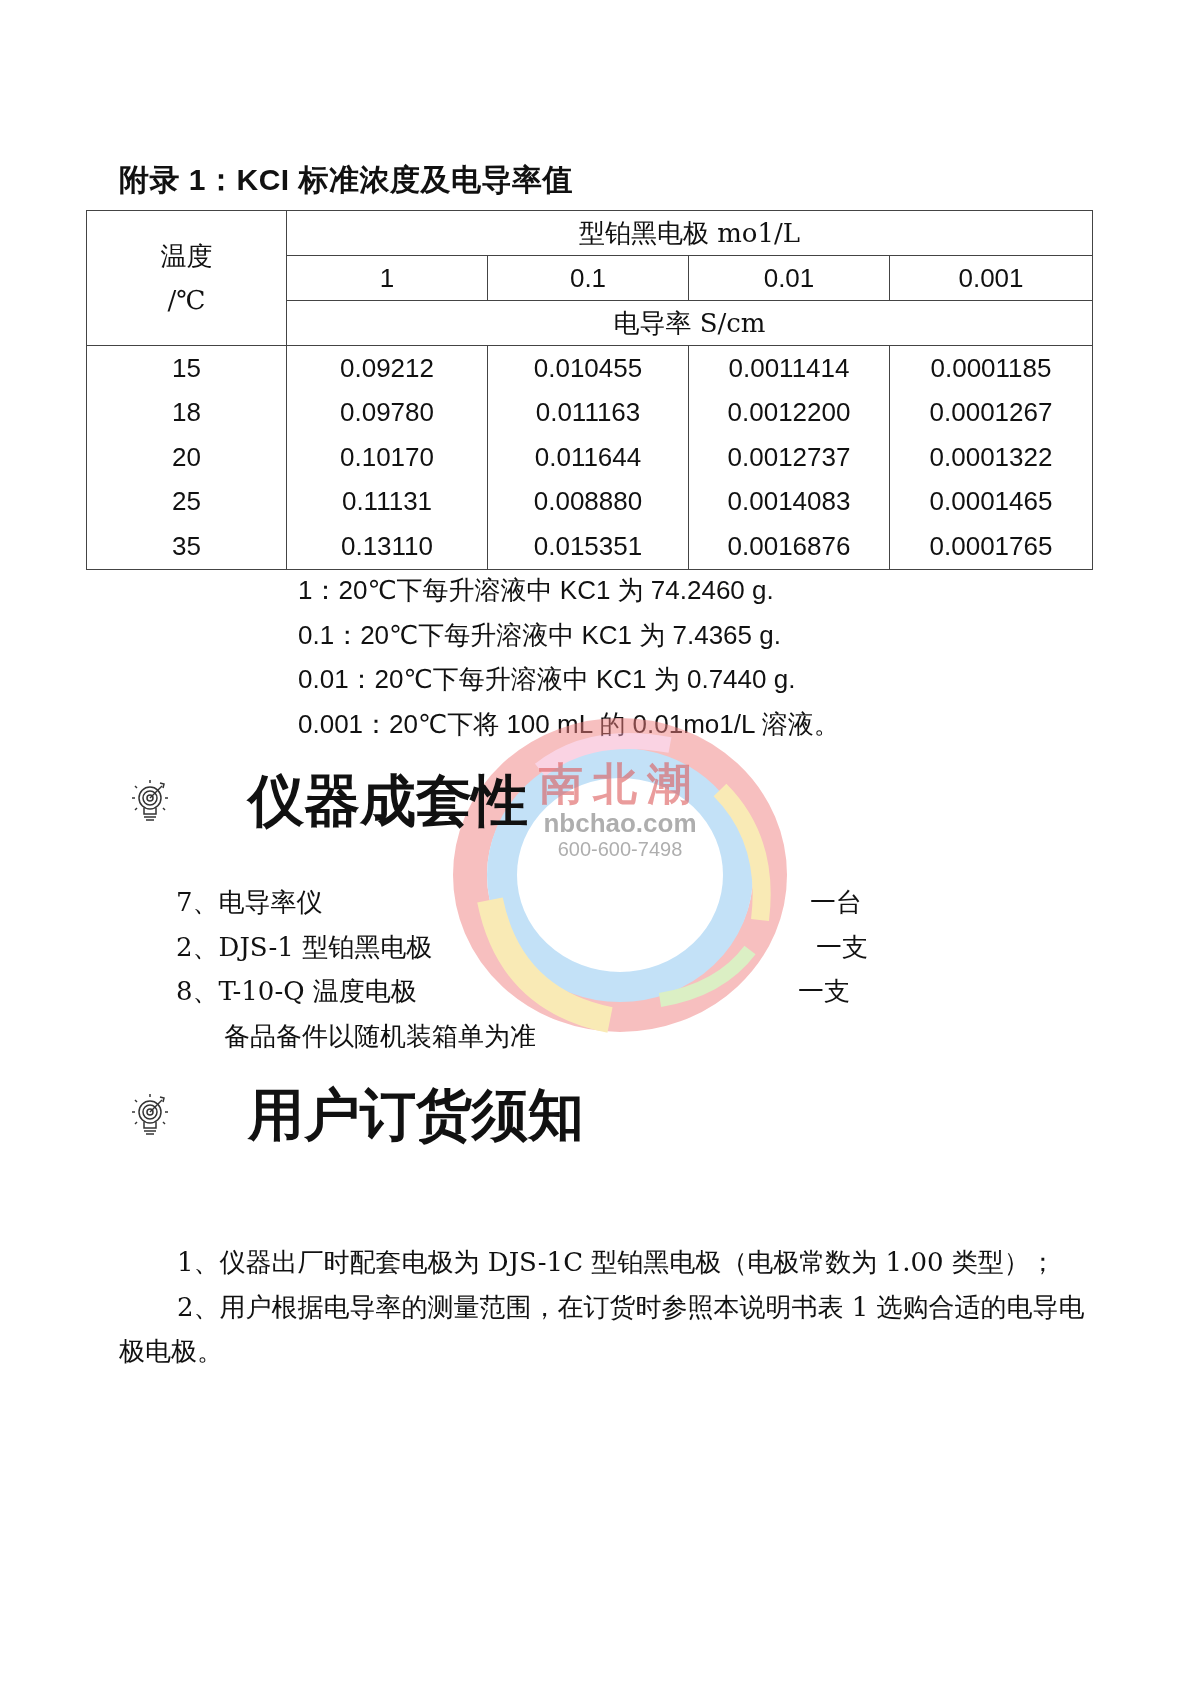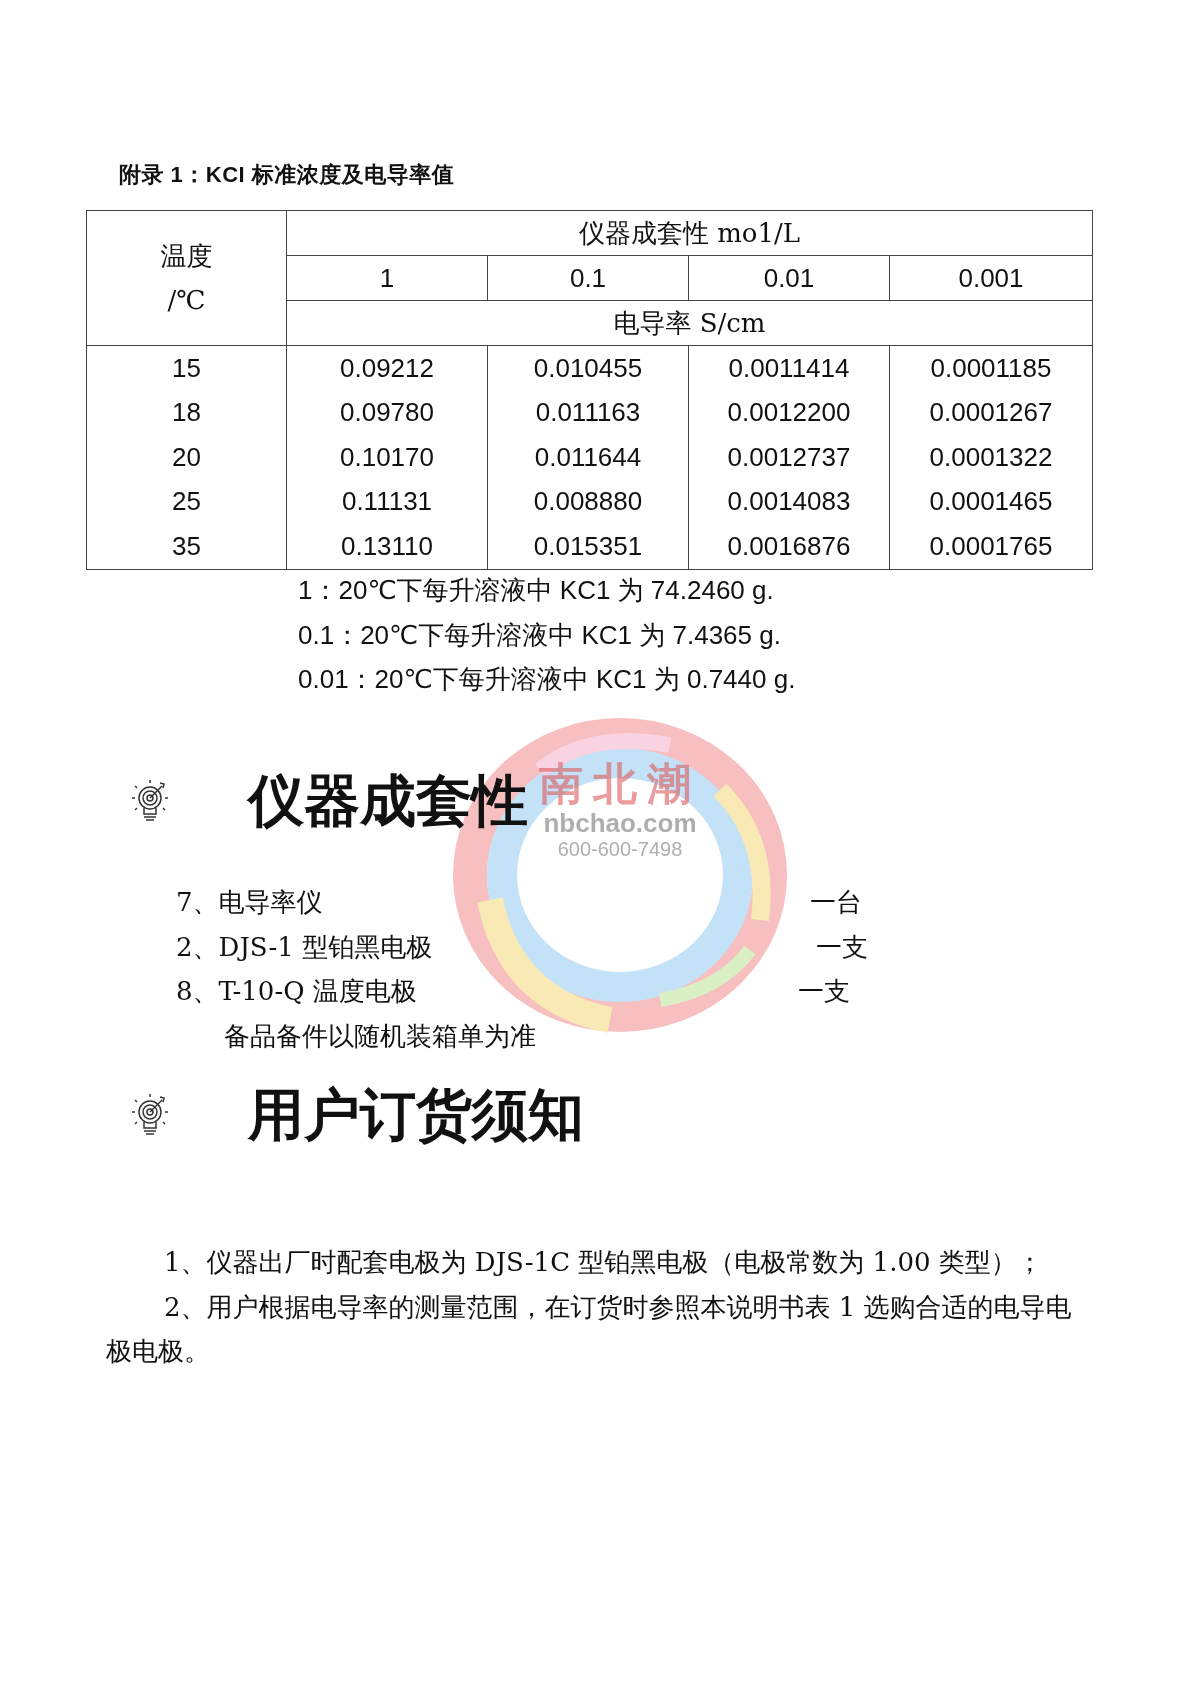--- a/index.html
+++ b/index.html
@@ -1,20 +1,20 @@
 <!DOCTYPE html>
 <html><head>
 <meta charset="utf-8">
 <style>
   html, body { margin:0; padding:0; background:#ffffff; }
   body { width:1200px; height:1697px; position:relative; overflow:hidden;
          font-family:"Liberation Sans","DejaVu Sans",sans-serif; color:#111; }
   .page { position:absolute; left:0; top:0; width:1200px; height:1697px; }
 
-  .appendix-title { position:absolute; left:119px; top:160px; font-size:22px; font-weight:bold; letter-spacing:0.5px; }
+  .appendix-title { position:absolute; left:119px; top:160px; font-size:30px; font-weight:bold; letter-spacing:0.5px; }
 
   table.kcl { position:absolute; left:86px; top:210px; width:1006px; border-collapse:collapse;
               font-size:26px; table-layout:fixed; }
   table.kcl td { border:1.5px solid #444; text-align:center; padding:0; height:44px; }
   table.kcl .serif { font-family:"DejaVu Serif","Liberation Serif",serif; }
   table.kcl tr.data td { border-top:none; border-bottom:none; height:44.5px; }
   table.kcl tr.data.first td { border-top:1.5px solid #444; }
   table.kcl tr.data.last td { border-bottom:1.5px solid #444; }
 
   .notes { position:absolute; left:298px; top:568px; font-size:26px; line-height:44.5px; }
@@ -22,21 +22,21 @@
   .section-head { position:absolute; left:132px; display:flex; align-items:center; }
   .section-head .bulb { width:40px; height:48px; }
   .section-head .title { position:absolute; left:116px; font-family:"DejaVu Serif","Liberation Serif",serif;
                          font-size:56px; font-weight:bold; white-space:nowrap; }
 
   .kit-list { position:absolute; left:176px; top:880px; font-size:26px; line-height:44.5px; width:720px; }
   .kit-row { position:relative; height:44.5px; }
   .kit-row .cn { font-family:"DejaVu Serif","Liberation Serif",serif; }
   .kit-row .qty { position:absolute; top:0; font-family:"DejaVu Serif","Liberation Serif",serif; }
 
-  .order-text { position:absolute; left:106px; top:1240px; width:973px; font-size:26px; line-height:44.5px; }
+  .order-text { position:absolute; left:119px; top:1240px; width:973px; font-size:26px; line-height:44.5px; }
   .order-text .cn { font-family:"DejaVu Serif","Liberation Serif",serif; }
   .order-text p { margin:0; }
 
   .watermark { position:absolute; left:420px; top:700px; width:400px; height:360px; pointer-events:none; }
   .wm-text { position:absolute; left:0; width:100%; text-align:center; }
 </style>
 </head>
 <body>
 
 <div class="page">
@@ -50,21 +50,21 @@
         <col style="width:201px">
         <col style="width:201px">
         <col style="width:203px">
     </colgroup>
     <tbody>
         <tr>
       <td rowspan="3">
         <div class="serif" style="line-height:44px;">温度</div>
         <div class="serif" style="line-height:44px;">/℃</div>
       </td>
-      <td colspan="4"><span class="serif">仪器成套性 mo1/L</span></td>
+      <td colspan="4"><span class="serif">型铂黑电极 mo1/L</span></td>
     </tr>
     <tr>
       <td>1</td>
       <td>0.1</td>
       <td>0.01</td>
       <td>0.001</td>
     </tr>
     <tr>
       <td colspan="4"><span class="serif">电导率 S/cm</span></td>
     </tr>
@@ -103,20 +103,21 @@
       <td>0.0016876</td>
       <td>0.0001765</td>
     </tr>
   </tbody>
     </table>
 
   <div class="notes">
     <div>1：20℃下每升溶液中 KC1 为 74.2460 g.</div>
     <div>0.1：20℃下每升溶液中 KC1 为 7.4365 g.</div>
     <div>0.01：20℃下每升溶液中 KC1 为 0.7440 g.</div>
+    <div>0.001：20℃下将 100 mL 的 0.01mo1/L 溶液。</div>
   </div>
 
   <div class="watermark">
     <svg width="400" height="360" viewBox="0 0 400 360">
       <g opacity="0.5" fill="none">
         <ellipse cx="200" cy="175" rx="150" ry="140" stroke="#f08080" stroke-width="34"></ellipse>
         <ellipse cx="200" cy="175" rx="118" ry="112" stroke="#88c4f0" stroke-width="30"></ellipse>
         <path d="M70 200 Q90 300 190 320" stroke="#f5d76e" stroke-width="26"></path>
         <path d="M300 90 Q350 140 340 220" stroke="#f5d76e" stroke-width="18"></path>
         <path d="M120 70 Q170 30 250 45" stroke="#f7a8c8" stroke-width="16"></path>

